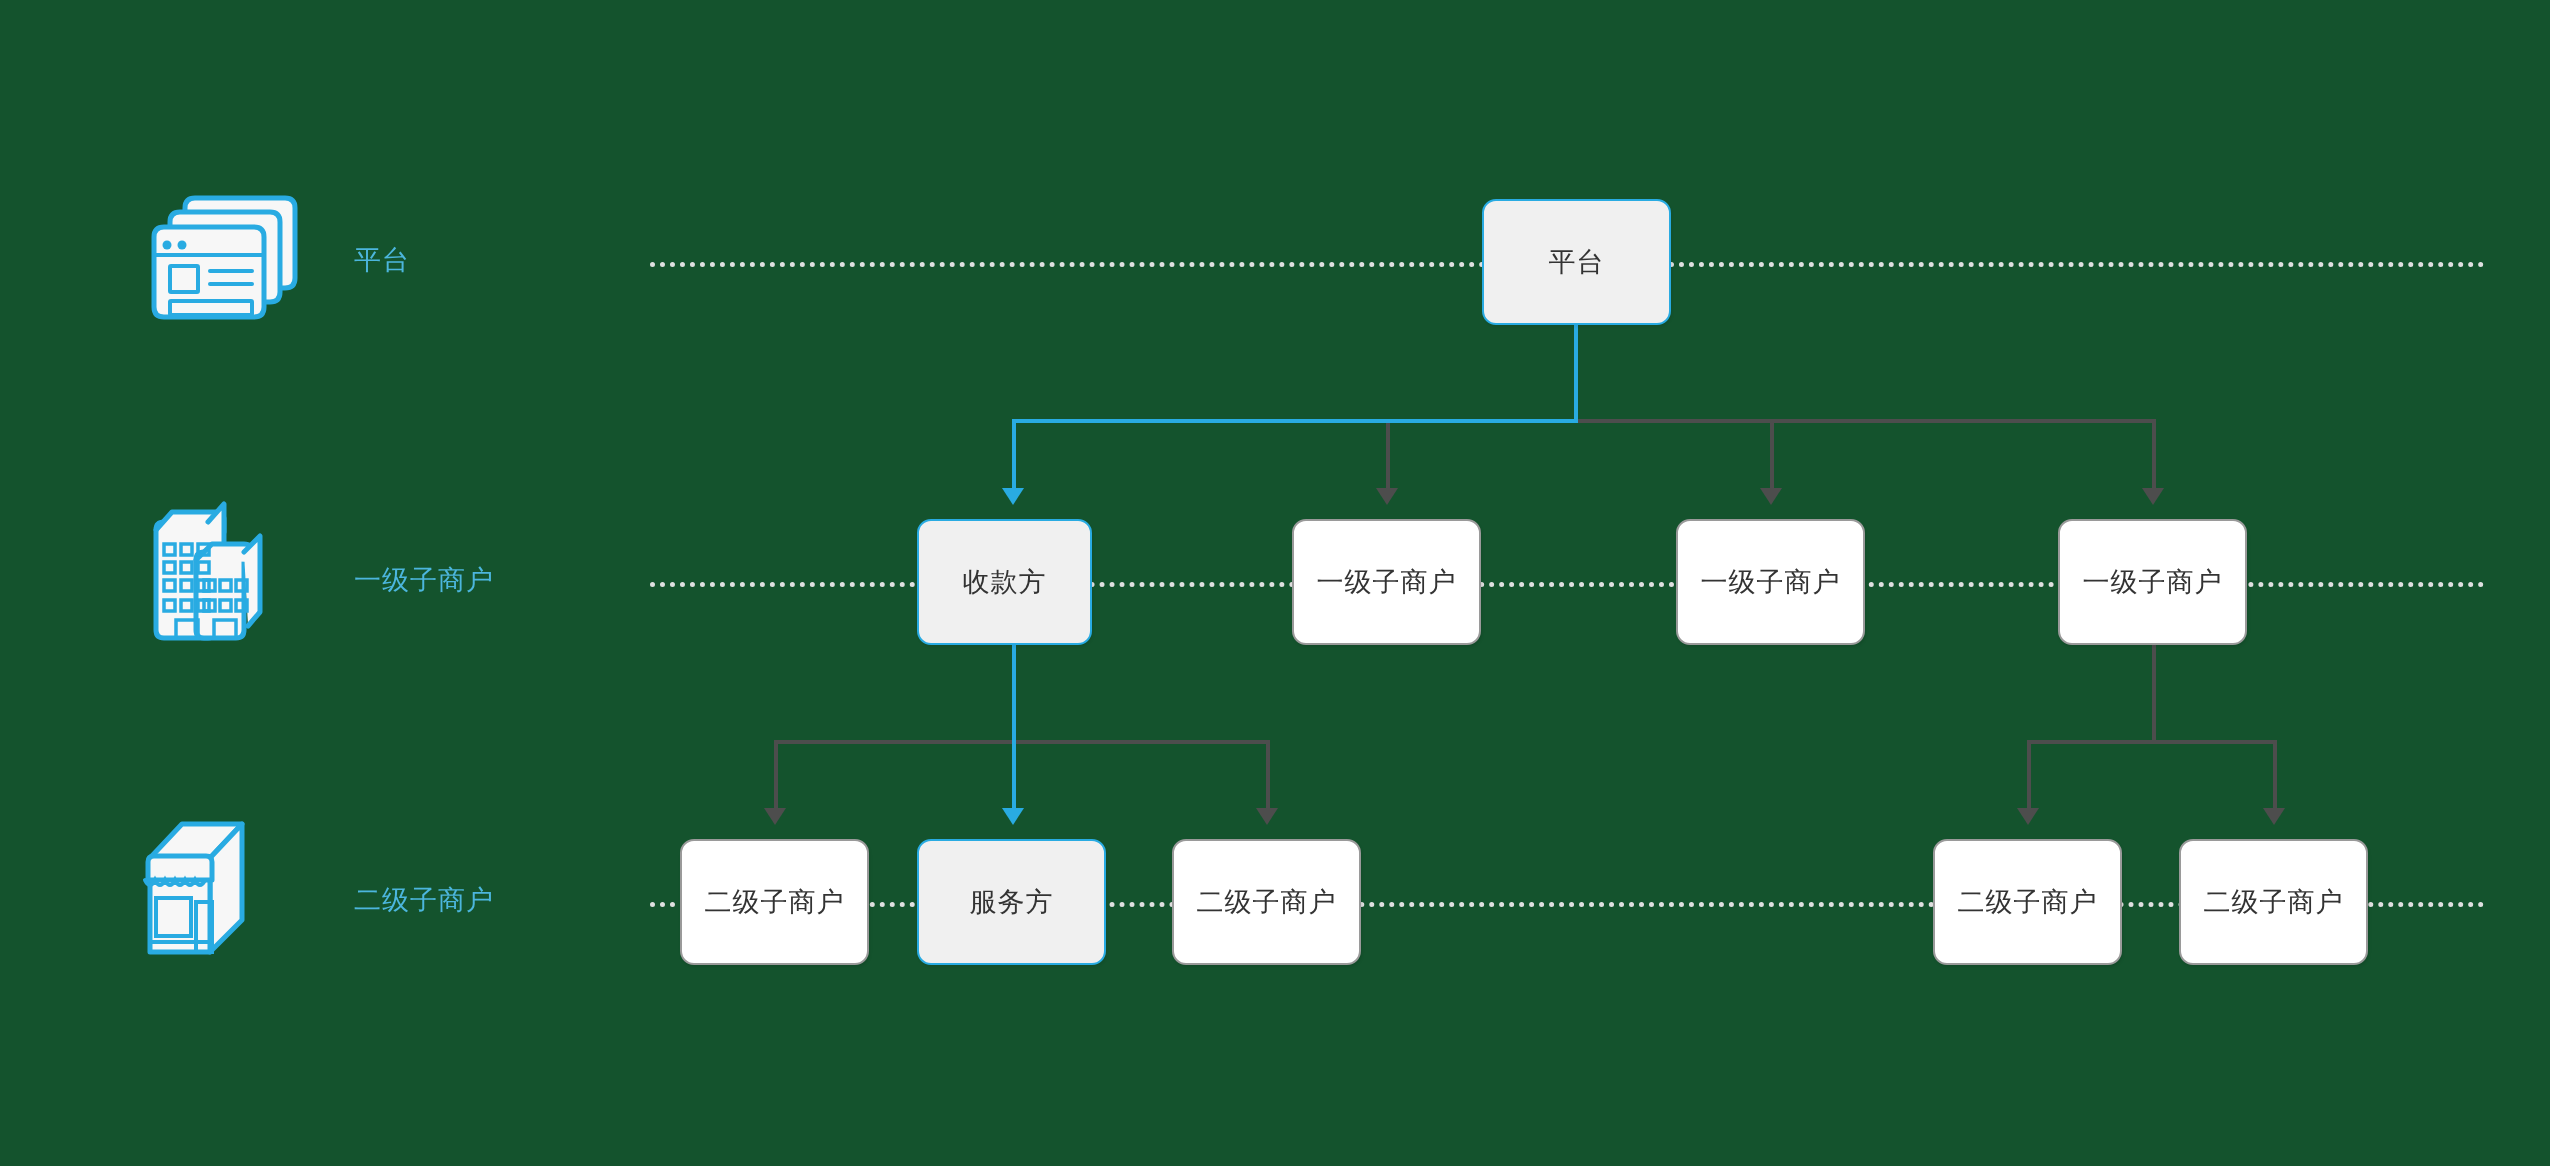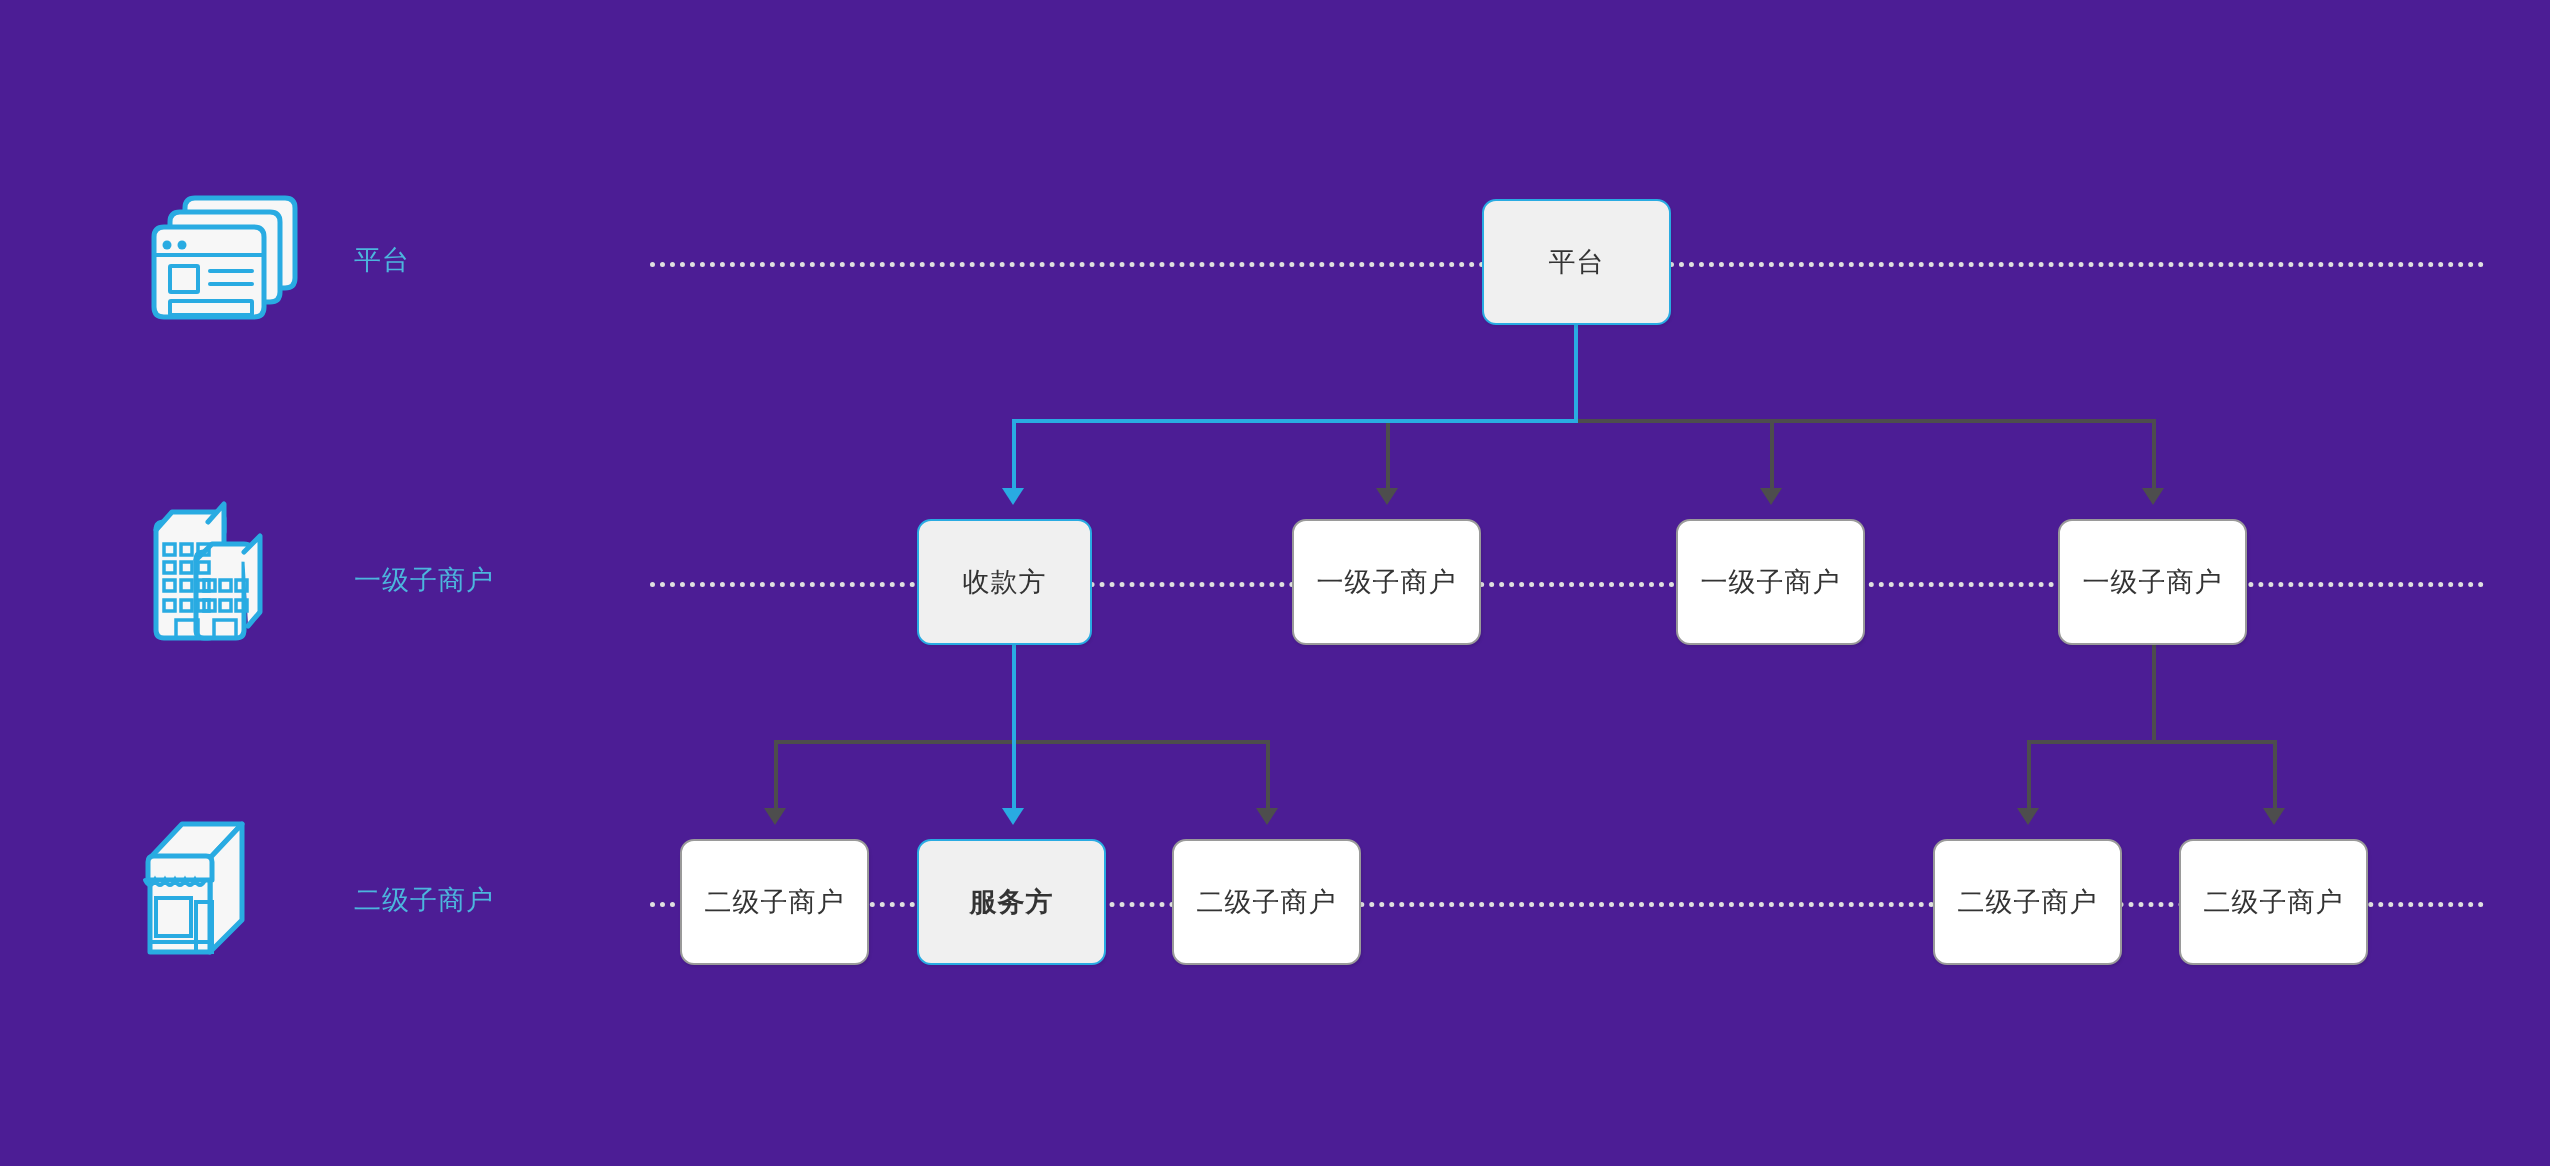--- a/index.html
+++ b/index.html
@@ -7,21 +7,21 @@
     padding: 0;
     background: #ffffff;
   }
   body {
     font-family: "Liberation Sans", "DejaVu Sans", sans-serif;
   }
   #canvas {
     position: relative;
     width: 2550px;
     height: 1166px;
-    background: #4c1d95;
+    background: #14532d;
     overflow: hidden;
   }
 
   
   .guideline {
     position: absolute;
     height: 0;
     border-top: 5px dotted #e0e0e0;
     left: 650px;
     width: 1835px;
@@ -214,19 +214,19 @@
   <div class="arrow" style="left:2263px; top:808px;"></div>
 
   <div class="node highlight" style="left:1482px; top:199px; width:189px; height:126px;">平台</div>
 
   <div class="node highlight" style="left:917px; top:519px; width:175px; height:126px;">收款方</div>
   <div class="node" style="left:1292px; top:519px; width:189px; height:126px;">一级子商户</div>
   <div class="node" style="left:1676px; top:519px; width:189px; height:126px;">一级子商户</div>
   <div class="node" style="left:2058px; top:519px; width:189px; height:126px;">一级子商户</div>
 
   <div class="node" style="left:680px; top:839px; width:189px; height:126px;">二级子商户</div>
-  <div class="node highlight" style="left:917px; top:839px; width:189px; height:126px;font-weight:bold;">服务方</div>
+  <div class="node highlight" style="left:917px; top:839px; width:189px; height:126px;">服务方</div>
   <div class="node" style="left:1172px; top:839px; width:189px; height:126px;">二级子商户</div>
 
   <div class="node" style="left:1933px; top:839px; width:189px; height:126px;">二级子商户</div>
   <div class="node" style="left:2179px; top:839px; width:189px; height:126px;">二级子商户</div>
 
 </div>
 
 </body></html>

